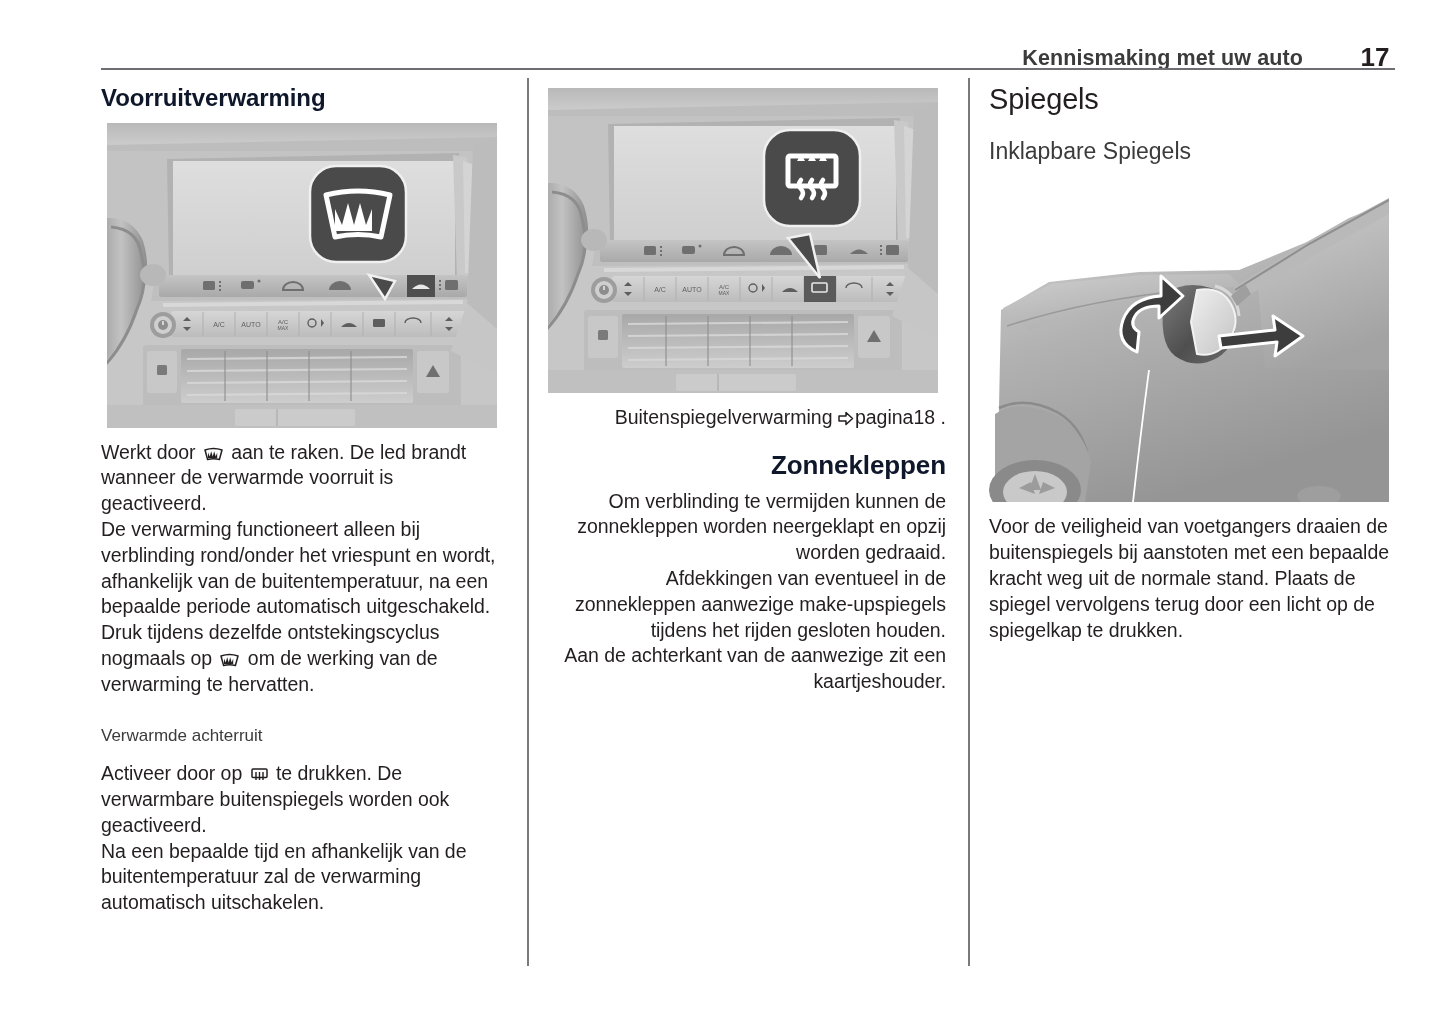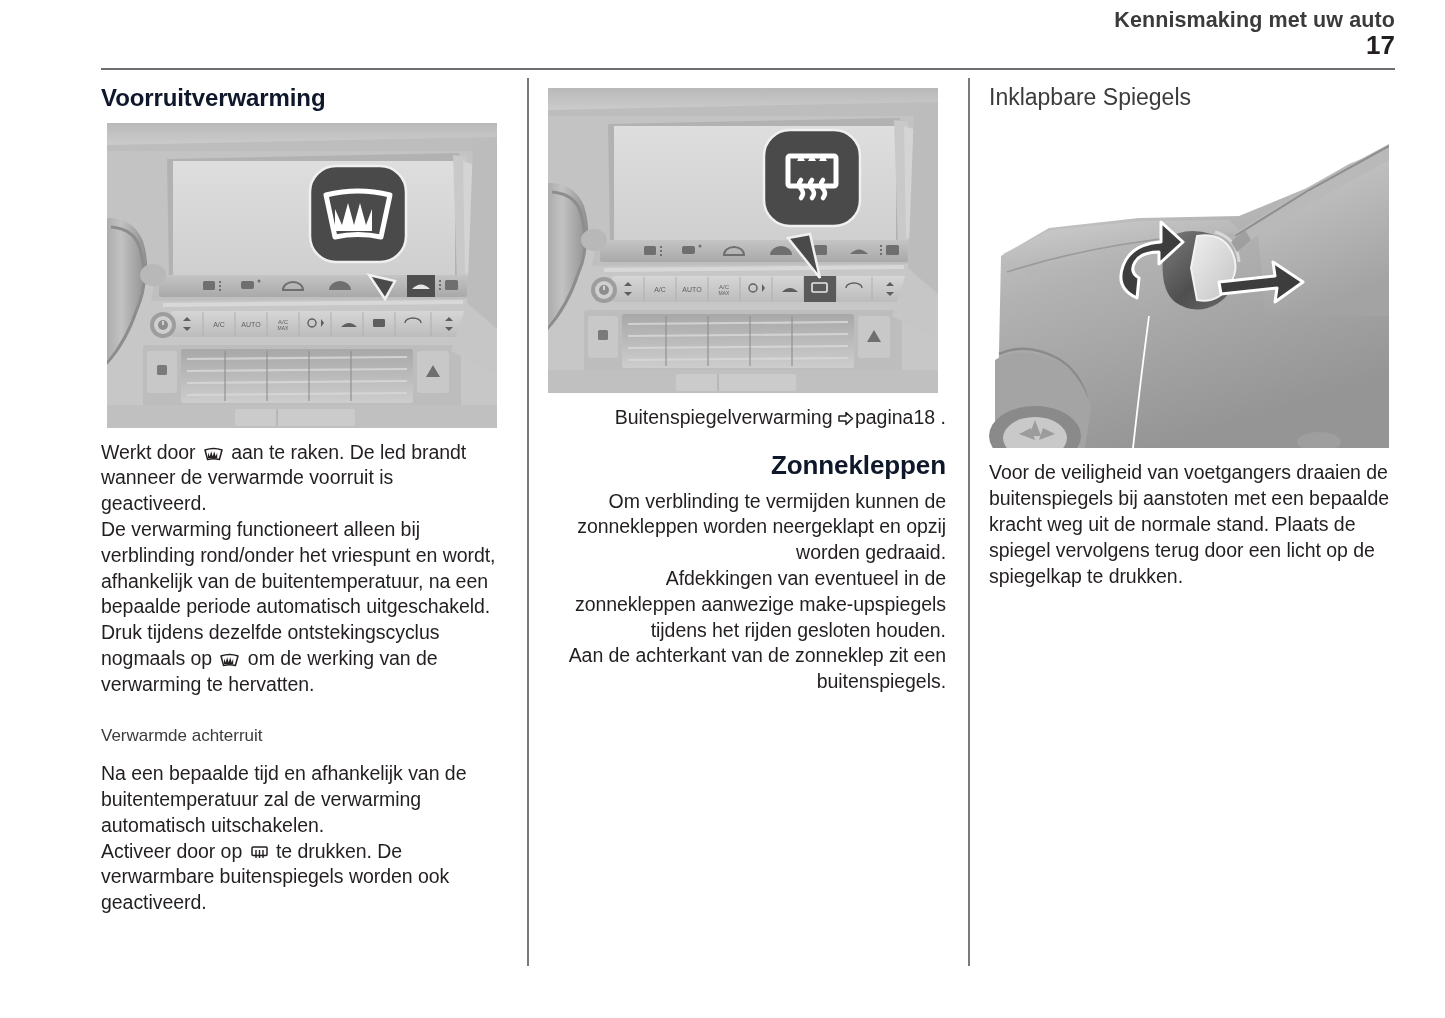--- a/index.html
+++ b/index.html
@@ -25,39 +25,38 @@
   
   .header {
     position: absolute;
     left: 101px;
     top: 38px;
     width: 1294px;
     height: 32px;
     display: flex;
     align-items: flex-end;
     justify-content: flex-end;
-    flex-direction: column;
   }
   .header-title {
     font-size: 21.5px;
     font-weight: bold;
     color: #3b3b3b;
     letter-spacing: 0.1px;
     line-height: 1;
     padding-bottom: 1px;
   }
   .header-pageno {
     font-size: 26px;
     font-weight: bold;
     color: #231f20;
     line-height: 1;
     margin-left: 52px;
     width: 40px;
-    text-align: right;
-    padding-bottom: 12px;
+    text-align: center;
+    padding-bottom: 0px;
   }
   .header-rule {
     position: absolute;
     left: 101px;
     top: 68px;
     width: 1294px;
     height: 2px;
     background: #6d6e71;
   }
 
@@ -321,26 +320,26 @@
 
     <p class="body">De verwarming functioneert alleen bij verblinding rond/onder het vriespunt en wordt, afhankelijk van de buitentemperatuur, na een bepaalde periode automatisch uitgeschakeld.</p>
 
     <p class="body"><span>Druk tijdens dezelfde ontstekingscyclus nogmaals op </span><span class="gl"><svg width="21" height="17" viewBox="0 0 21 17">
             <path d="M2 5 q8.5 -3 17 0 l-2.6 9.5 q-5.9 -1.6 -11.8 0 z" fill="none" stroke="#231f20" stroke-width="1.5" stroke-linejoin="round"></path>
             <path d="M5 13 l0 -5.6 l1.7 4 l1.5 -5.2 l1.5 5.2 l1.5 -5.2 l1.5 5.2 l1.5 -4 l0 5.6 z" fill="#231f20"></path>
           </svg></span><span> om de werking van de verwarming te hervatten.</span></p>
 
     <h3 class="sub-head">Verwarmde achterruit</h3>
 
-    <p class="body">Na een bepaalde tijd en afhankelijk van de buitentemperatuur zal de verwarming automatisch uitschakelen.</p>
-
     <p class="body"><span>Activeer door op </span><span class="gl"><svg width="19" height="16" viewBox="0 0 19 16">
             <rect x="2" y="2" width="15" height="8.5" rx="1" fill="none" stroke="#231f20" stroke-width="1.5"></rect>
             <path d="M6 5 l0 8 M9.5 5 l0 8 M13 5 l0 8" stroke="#231f20" stroke-width="1.4"></path>
           </svg></span><span> te drukken. De verwarmbare buitenspiegels worden ook geactiveerd.</span></p>
+
+    <p class="body">Na een bepaalde tijd en afhankelijk van de buitentemperatuur zal de verwarming automatisch uitschakelen.</p>
   </div>
 
   <div class="col col2">
 
     <div class="figure fig-dash" style="margin-left:0;margin-top:4px;">
       <svg viewBox="0 0 390 305" xmlns="http://www.w3.org/2000/svg">
         <defs>
           <linearGradient id="dashTop2" x1="0" y1="0" x2="0" y2="1">
             <stop offset="0" stop-color="#b9b9b9"></stop>
               <stop offset="1" stop-color="#d2d2d2"></stop>
@@ -485,25 +484,26 @@
     <p class="caption"><span>Buitenspiegelverwarming </span><span class="arrowref"><svg width="16" height="15" viewBox="0 0 16 15">
             <path d="M1 5 L8 5 L8 1.5 L14.5 7.5 L8 13.5 L8 10 L1 10 Z" fill="none" stroke="#231f20" stroke-width="1.5" stroke-linejoin="round"></path>
           </svg></span><span>pagina18 .</span></p>
 
     <h2 class="sec-title" style="margin-top:18px;font-size:26px;">Zonnekleppen</h2>
 
     <div style="height:8px"></div>
 
     <p class="body">Om verblinding te vermijden kunnen de zonnekleppen worden neergeklapt en opzij worden gedraaid.</p>
     <p class="body">Afdekkingen van eventueel in de zonnekleppen aanwezige make-upspiegels tijdens het rijden gesloten houden.</p>
-    <p class="body">Aan de achterkant van de zonneklep zit een buitenspiegels.</p>
+    <p class="body">Aan de achterkant van de aanwezige zit een kaartjeshouder.</p>
   </div>
 
   <div class="col col3">
 
+    <h1 class="chapter-title">Spiegels</h1>
 
     <h2 class="sub-title">Inklapbare Spiegels</h2>
 
     <div class="figure fig-mirror" style="margin-left:0;margin-top:26px;background:#ffffff;">
       <svg viewBox="0 0 400 312" xmlns="http://www.w3.org/2000/svg">
         <defs>
           <linearGradient id="bodyg" x1="0" y1="0" x2="0.4" y2="1">
             <stop offset="0" stop-color="#d6d6d6"></stop>
               <stop offset="0.45" stop-color="#b2b2b2"></stop>
               <stop offset="1" stop-color="#959595"></stop>

